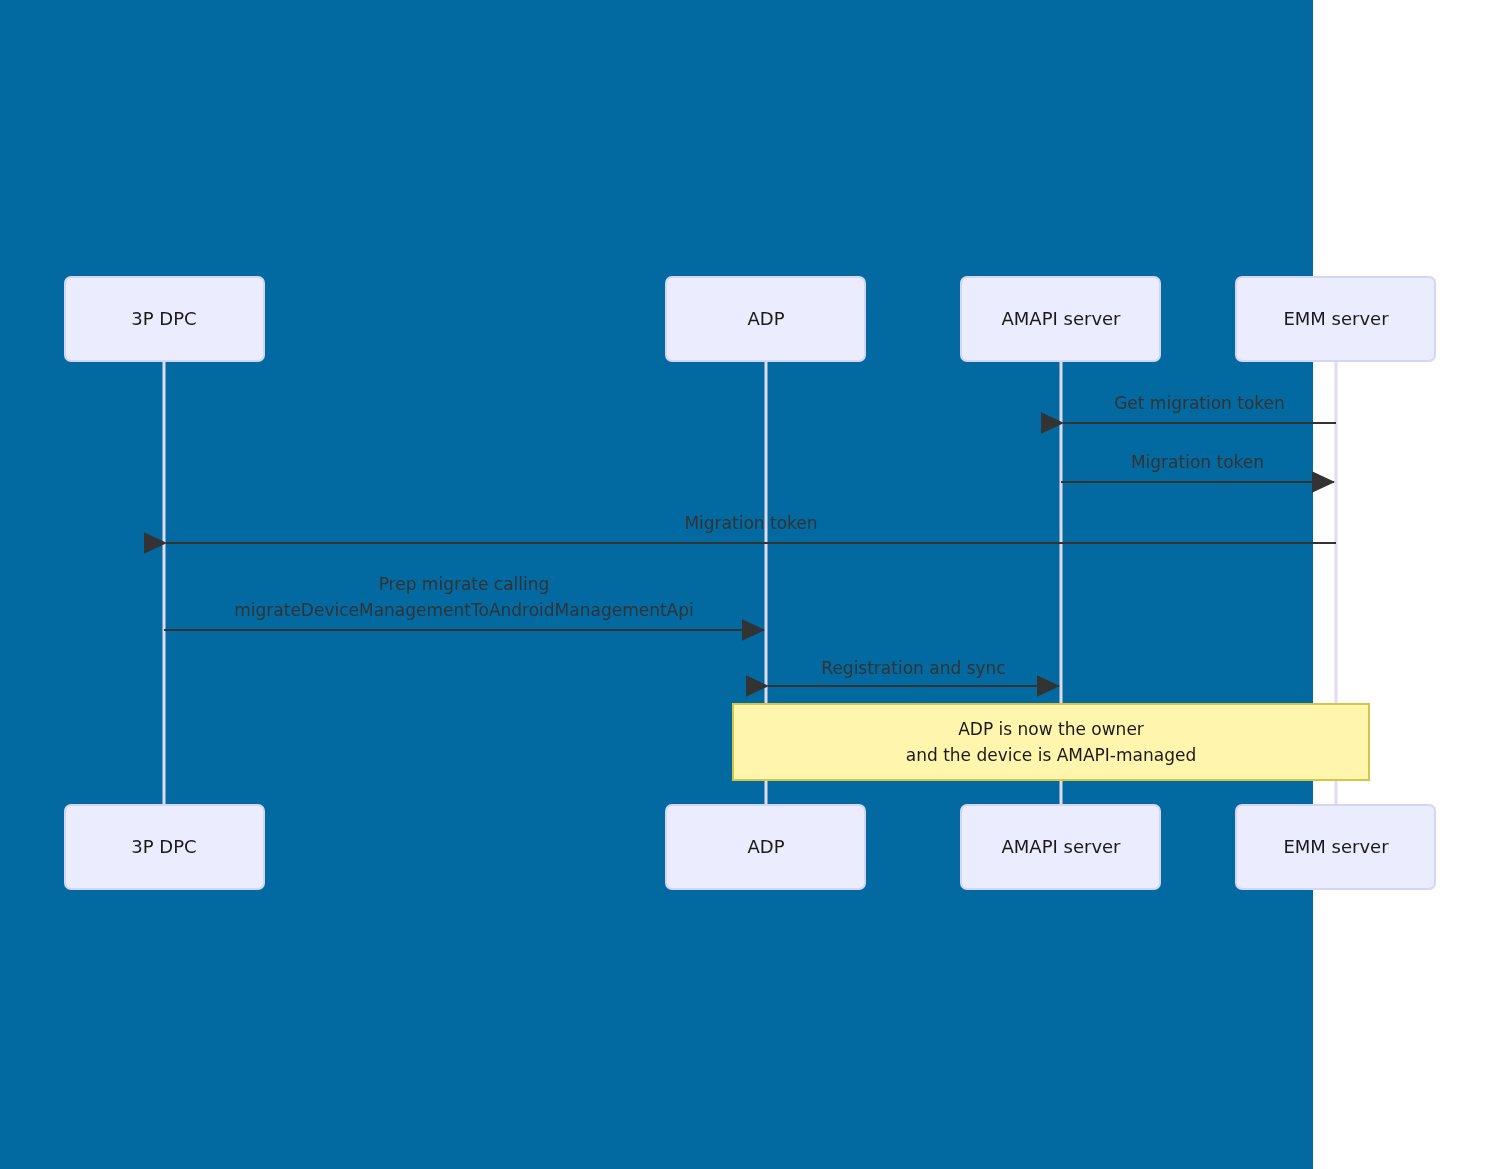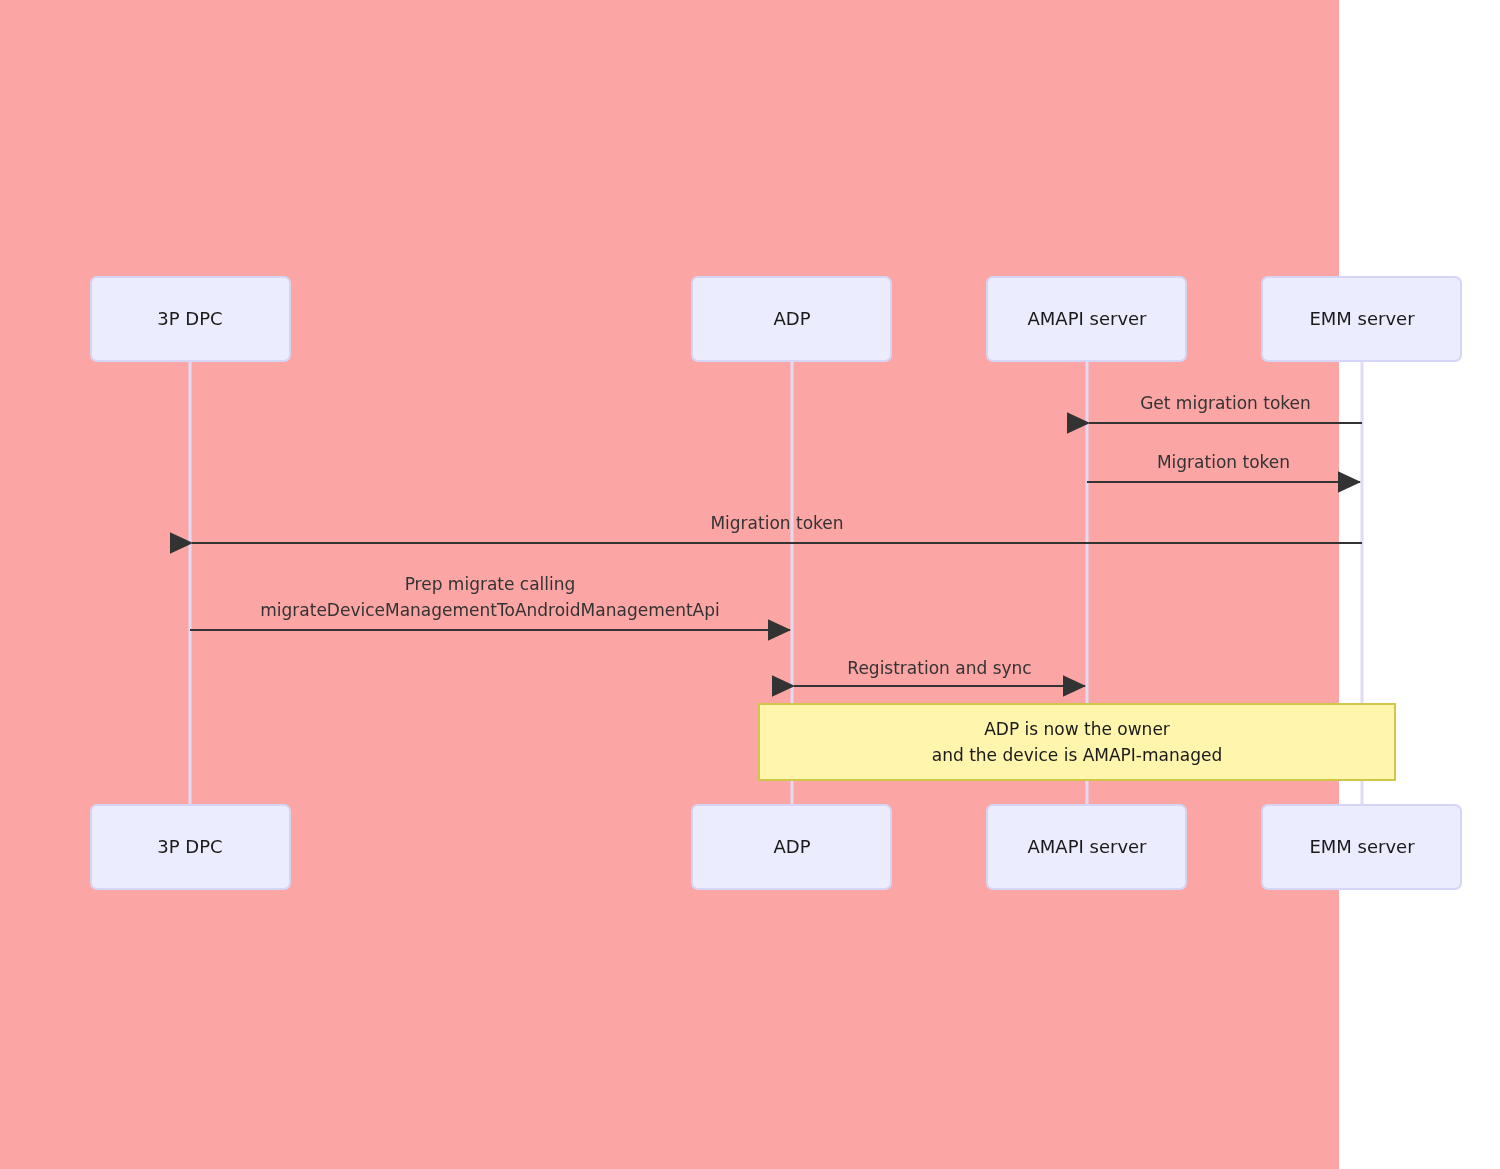--- a/index.html
+++ b/index.html
@@ -10,22 +10,21 @@
   body {
     width: 1500px;
     height: 1169px;
     font-family: "DejaVu Sans", "Liberation Sans", sans-serif;
     overflow: hidden;
   }
   #diagram-root {
     position: relative;
     width: 1313px;
     height: 1169px;
-    background: #fca5a5;
-    padding-left: 26px;
+    background: #0369a1;
   }
   svg#sequence-svg {
     display: block;
     width: 1500px;
     height: 1169px;
   }
   .participant-box {
     fill: #ececff;
     stroke: #d5d5f5;
     stroke-width: 2;

